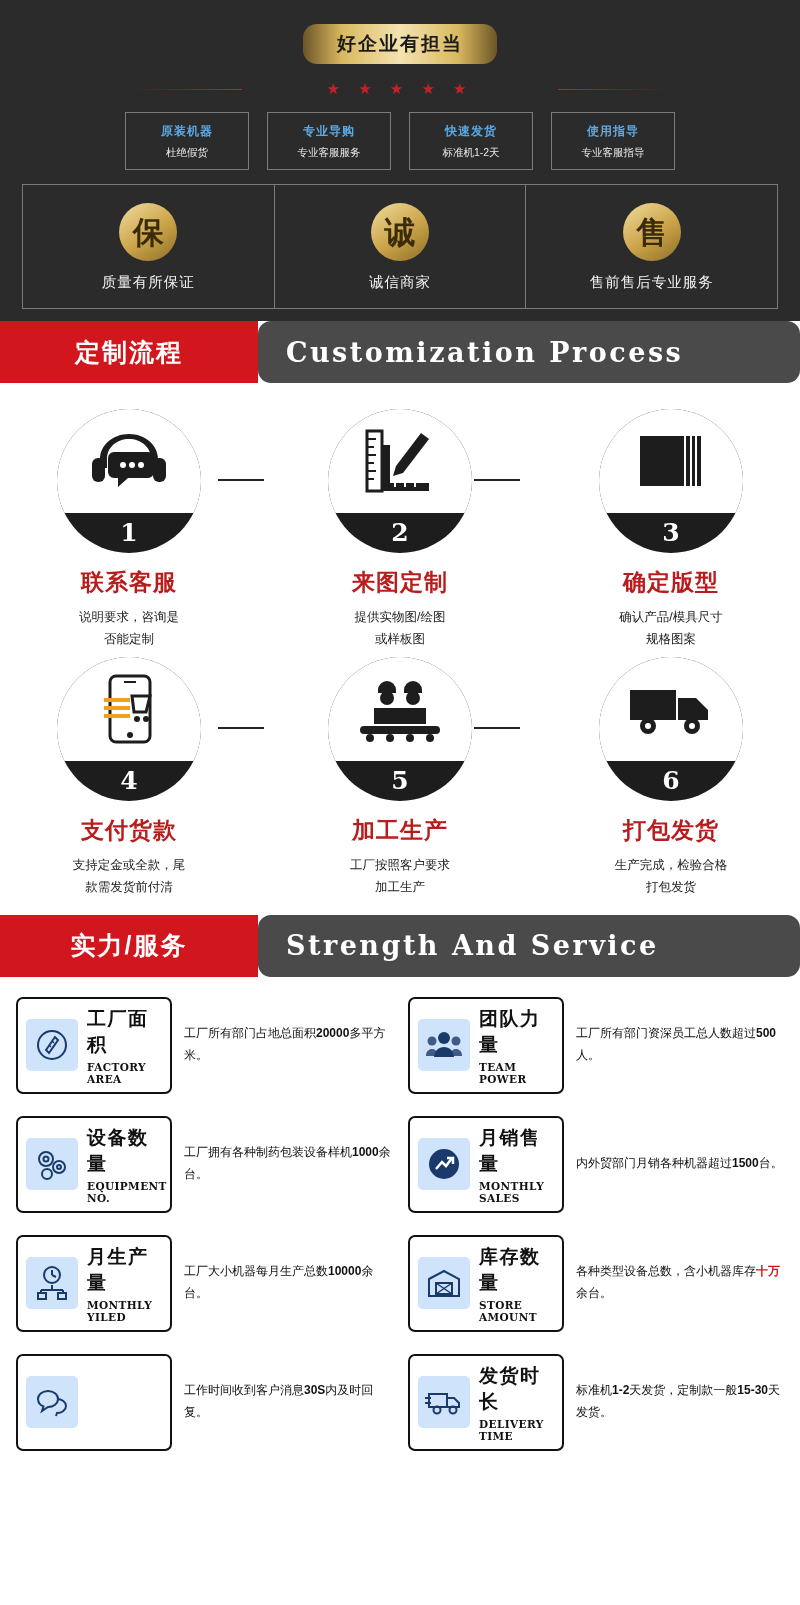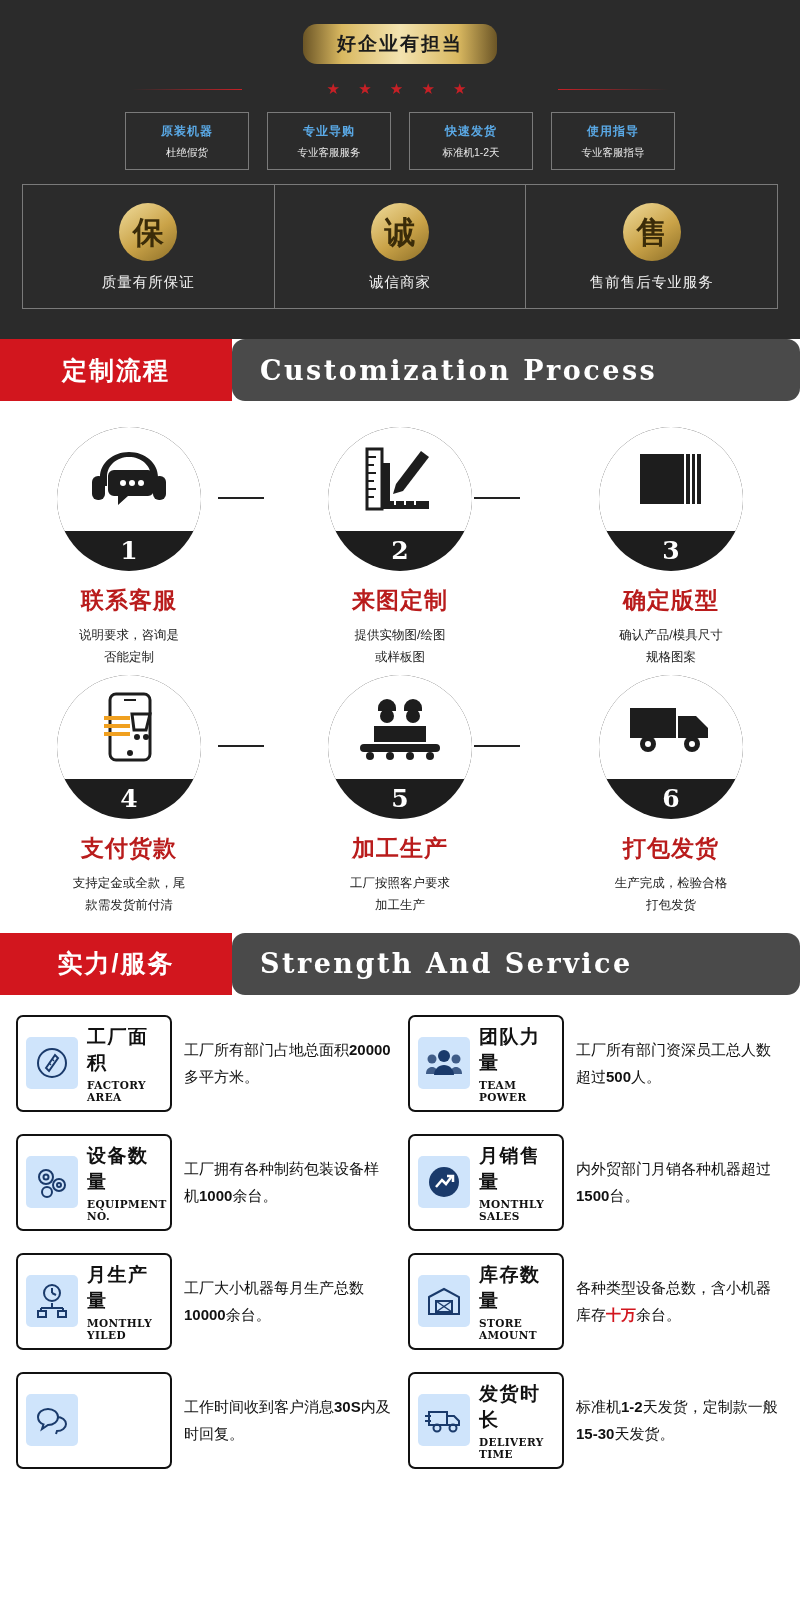--- a/index.html
+++ b/index.html
@@ -6,21 +6,21 @@
   body {
     width: 800px;
     font-family: "Liberation Sans", sans-serif;
     background: #ffffff;
   }
   .page { width: 800px; }
 
   
   .banner {
     background: #2b2b2b;
-    padding: 18px 22px 30px 22px;
+    padding: 18px 22px 12px 22px;
   }
   .banner-title-wrap {
     display: flex;
     justify-content: center;
     margin-top: 6px;
   }
   .banner-title {
     background: linear-gradient(90deg,#6b5526 0%, #d9b860 20%, #f3e3b0 50%, #d9b860 80%, #6b5526 100%);
     color: #1b1b1b;
     font-size: 19px;
@@ -109,21 +109,21 @@
   }
   .sec-head .cn {
     background: #d2161e;
     color: #fff;
     font-size: 25px;
     font-weight: bold;
     letter-spacing: 2px;
     display: flex;
     align-items: center;
     justify-content: center;
-    width: 232px;
+    width: 258px;
   }
   .sec-head .en {
     background: #4a4a4a;
     color: #fff;
     flex: 1;
     display: flex;
     align-items: center;
     padding-left: 28px;
     font-family: "DejaVu Serif", serif;
     font-size: 27px;
@@ -237,21 +237,21 @@
     font-size: 10.5px;
     font-weight: bold;
     color: #111;
     font-family: "DejaVu Serif", serif;
     letter-spacing: 0.4px;
     margin-top: 3px;
   }
   .s-text {
     flex: 1;
     padding-left: 12px;
-    font-size: 15px;
+    font-size: 12px;
     line-height: 1.8;
     color: #111;
     display: flex;
     align-items: center;
   }
   .s-text .hl { color: #d2161e; font-weight: bold; }
 </style>
 </head>
 <body>
 

